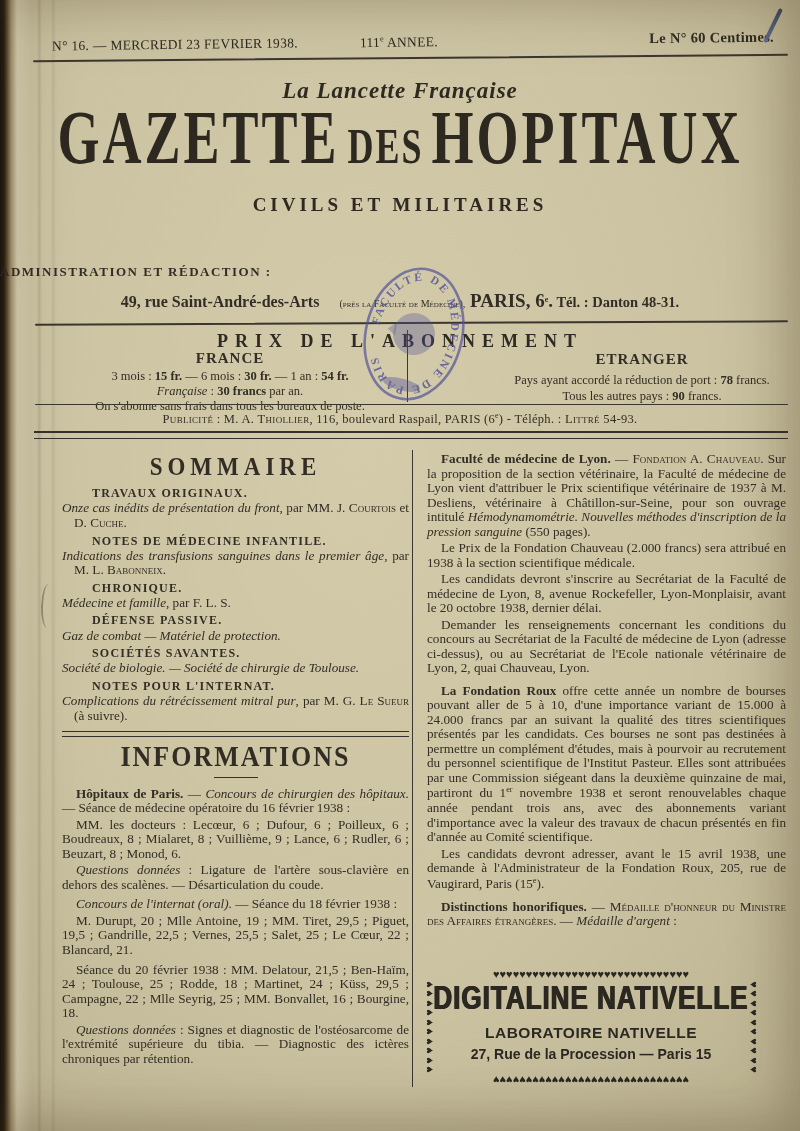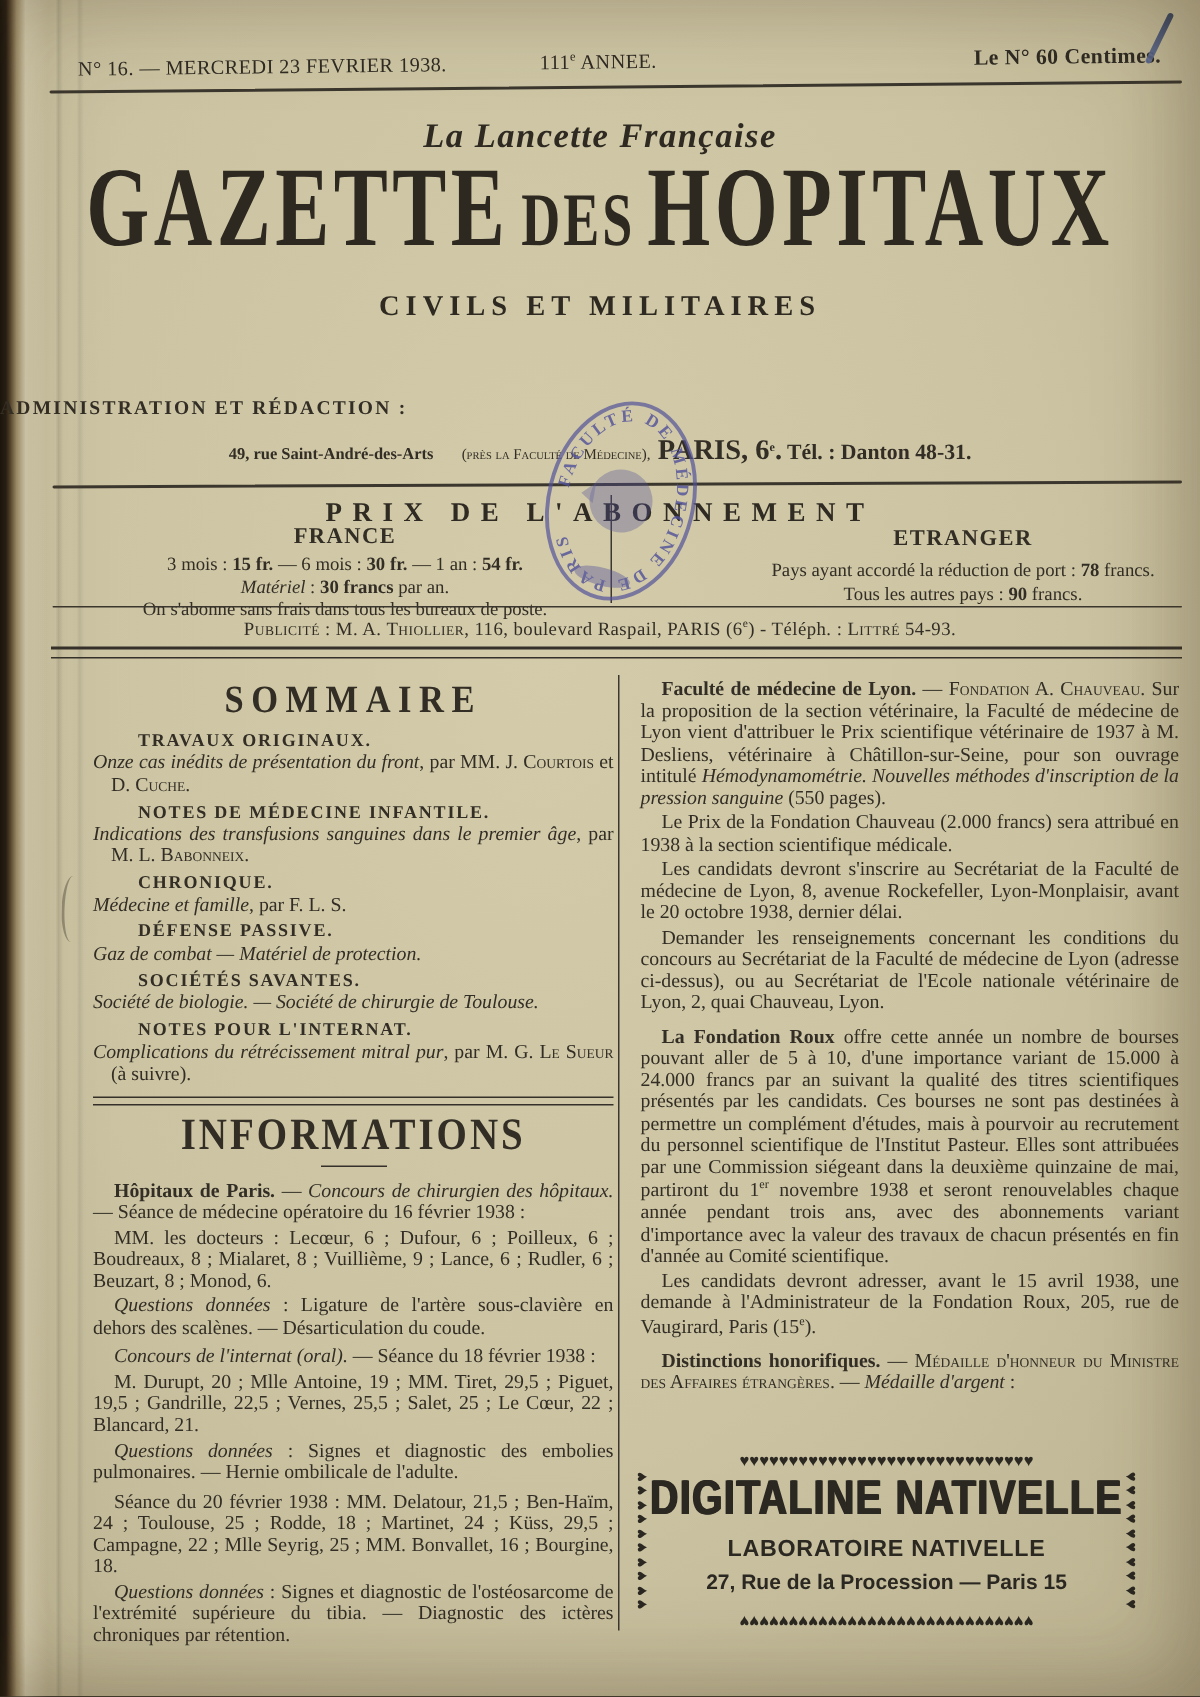--- a/index.html
+++ b/index.html
@@ -51,21 +51,21 @@
   .dbl-rule{height:4px;border-top:1.6px solid #35312a;border-bottom:1.6px solid #35312a;margin:8px 0 6px;}
   .informations-title{text-align:center;font-size:26px;font-weight:700;letter-spacing:2px;margin:2px 0 0;transform:scaleY(1.15);}
   .info-dash{width:44px;height:1.2px;background:#35312a;margin:5px auto 9px;}
   .mt-sm{margin-top:5px !important;}
   .mt-md{margin-top:8px !important;}
   .sg-i{font-style:italic;}
   .sg-b{font-weight:700;}
   .sg-sc{font-variant:small-caps;}
   .sg-sup{vertical-align:super;font-size:62%;}
   .sg-b15{font-size:14.5px;font-weight:700;}
-  .sg-b17{font-size:11px;font-weight:700;margin-top:28px;}
+  .sg-b17{font-size:16px;font-weight:700;margin-top:28px;}
   .sg-b19{font-size:19px;font-weight:700;}
   .sg-sm{font-size:10px;font-variant:small-caps;padding-left:16px;}
   .stamp{position:absolute;left:352px;top:258px;width:124px;height:152px;transform:rotate(14deg);opacity:.8;pointer-events:none;}
   .ad-box{position:absolute;left:423px;top:969px;width:336px;height:116px;color:#2b2822;}
   .hearts-row{position:absolute;left:11px;right:11px;height:12px;font-size:11px;line-height:11px;
     text-align:center;overflow:hidden;white-space:nowrap;letter-spacing:0;}
   .hearts-top{top:0;}
   .hearts-bottom{bottom:0;transform:scaleY(-1);}
   .hearts-col{position:absolute;top:11px;bottom:11px;width:12px;display:flex;flex-direction:column;
     justify-content:space-between;font-size:11px;text-align:center;}
@@ -101,21 +101,21 @@
   <div class="civils">CIVILS ET MILITAIRES</div>
   <div class="admin">ADMINISTRATION ET RÉDACTION :</div>
   <div class="address"><span class="sg-b17">49, rue Saint-André-des-Arts </span><span class="sg-sm">(près la Faculté de Médecine),</span><span class="sg-b19"> PARIS, 6</span><span class="sg-sup sg-b">e</span><span class="sg-b19">.</span><span class="sg-b15">  Tél. : Danton 48-31.</span></div>
 
   <div class="rule rule-2"></div>
 
   <div class="prix-title">PRIX DE L'ABONNEMENT</div>
   <div class="sub-france">
     <div class="sub-head">FRANCE</div>
     <div><span>3 mois : </span><span class="sg-b">15 fr.</span><span> — 6 mois : </span><span class="sg-b">30 fr.</span><span> — 1 an : </span><span class="sg-b">54 fr.</span></div>
-    <div><span class="sg-i">Matériel</span><span> : </span><span class="sg-b">30 francs</span><span> par an.</span></div>
+    <div><span class="sg-i">Française</span><span> : </span><span class="sg-b">30 francs</span><span> par an.</span></div>
     <div>On s'abonne sans frais dans tous les bureaux de poste.</div>
   </div>
   <div class="sub-div"></div>
   <div class="sub-etranger">
     <div class="sub-head">ETRANGER</div>
     <div><span>Pays ayant accordé la réduction de port : </span><span class="sg-b">78</span><span> francs.</span></div>
     <div><span>Tous les autres pays : </span><span class="sg-b">90</span><span> francs.</span></div>
   </div>
 
   <div class="rule rule-3"></div>
@@ -139,21 +139,20 @@
     <div class="sec-head">NOTES POUR L'INTERNAT.</div>
     <p class="sec-entry"><span class="sg-i">Complications du rétrécissement mitral pur</span><span>, par M. G. </span><span class="sg-sc">Le Sueur</span><span> (à suivre).</span></p>
     <div class="dbl-rule"></div>
     <div class="informations-title">INFORMATIONS</div>
     <div class="info-dash"></div>
     <p><span class="sg-b">Hôpitaux de Paris.</span><span> — </span><span class="sg-i">Concours de chirurgien des hôpitaux.</span><span> — Séance de médecine opératoire du 16 février 1938 :</span></p>
     <p><span>MM. les docteurs : Lecœur, 6 ; Dufour, 6 ; Poilleux, 6 ; Boudreaux, 8 ; Mialaret, 8 ; Vuillième, 9 ; Lance, 6 ; Rudler, 6 ; Beuzart, 8 ; Monod, 6.</span></p>
     <p><span class="sg-i">Questions données</span><span> : Ligature de l'artère sous-clavière en dehors des scalènes. — Désarticulation du coude.</span></p>
     <p class="mt-sm"><span class="sg-i">Concours de l'internat (oral).</span><span> — Séance du 18 février 1938 :</span></p>
     <p><span>M. Durupt, 20 ; Mlle Antoine, 19 ; MM. Tiret, 29,5 ; Piguet, 19,5 ; Gandrille, 22,5 ; Vernes, 25,5 ; Salet, 25 ; Le Cœur, 22 ; Blancard, 21.</span></p>
-    <p><span class="sg-i">Questions données</span><span> : Signes et diagnostic des embolies pulmonaires. — Hernie ombilicale de l'adulte.</span></p>
     <p class="mt-sm"><span>Séance du 20 février 1938 : MM. Delatour, 21,5 ; Ben-Haïm, 24 ; Toulouse, 25 ; Rodde, 18 ; Martinet, 24 ; Küss, 29,5 ; Campagne, 22 ; Mlle Seyrig, 25 ; MM. Bonvallet, 16 ; Bourgine, 18.</span></p>
     <p><span class="sg-i">Questions données</span><span> : Signes et diagnostic de l'ostéosarcome de l'extrémité supérieure du tibia. — Diagnostic des ictères chroniques par rétention.</span></p>
   </div>
 
   <div class="col-right">
     <p><span class="sg-b">Faculté de médecine de Lyon.</span><span> — </span><span class="sg-sc">Fondation A. Chauveau</span><span>. Sur la proposition de la section vétérinaire, la Faculté de médecine de Lyon vient d'attribuer le Prix scientifique vétérinaire de 1937 à M. Desliens, vétérinaire à Châtillon-sur-Seine, pour son ouvrage intitulé </span><span class="sg-i">Hémodynamométrie. Nouvelles méthodes d'inscription de la pression sanguine</span><span> (550 pages).</span></p>
     <p><span>Le Prix de la Fondation Chauveau (2.000 francs) sera attribué en 1938 à la section scientifique médicale.</span></p>
     <p><span>Les candidats devront s'inscrire au Secrétariat de la Faculté de médecine de Lyon, 8, avenue Rockefeller, Lyon-Monplaisir, avant le 20 octobre 1938, dernier délai.</span></p>
     <p><span>Demander les renseignements concernant les conditions du concours au Secrétariat de la Faculté de médecine de Lyon (adresse ci-dessus), ou au Secrétariat de l'Ecole nationale vétérinaire de Lyon, 2, quai Chauveau, Lyon.</span></p>
     <p class="mt-md"><span class="sg-b">La Fondation Roux</span><span> offre cette année un nombre de bourses pouvant aller de 5 à 10, d'une importance variant de 15.000 à 24.000 francs par an suivant la qualité des titres scientifiques présentés par les candidats. Ces bourses ne sont pas destinées à permettre un complément d'études, mais à pourvoir au recrutement du personnel scientifique de l'Institut Pasteur. Elles sont attribuées par une Commission siégeant dans la deuxième quinzaine de mai, partiront du 1</span><span class="sg-sup">er</span><span> novembre 1938 et seront renouvelables chaque année pendant trois ans, avec des abonnements variant d'importance avec la valeur des travaux de chacun présentés en fin d'année au Comité scientifique.</span></p>

